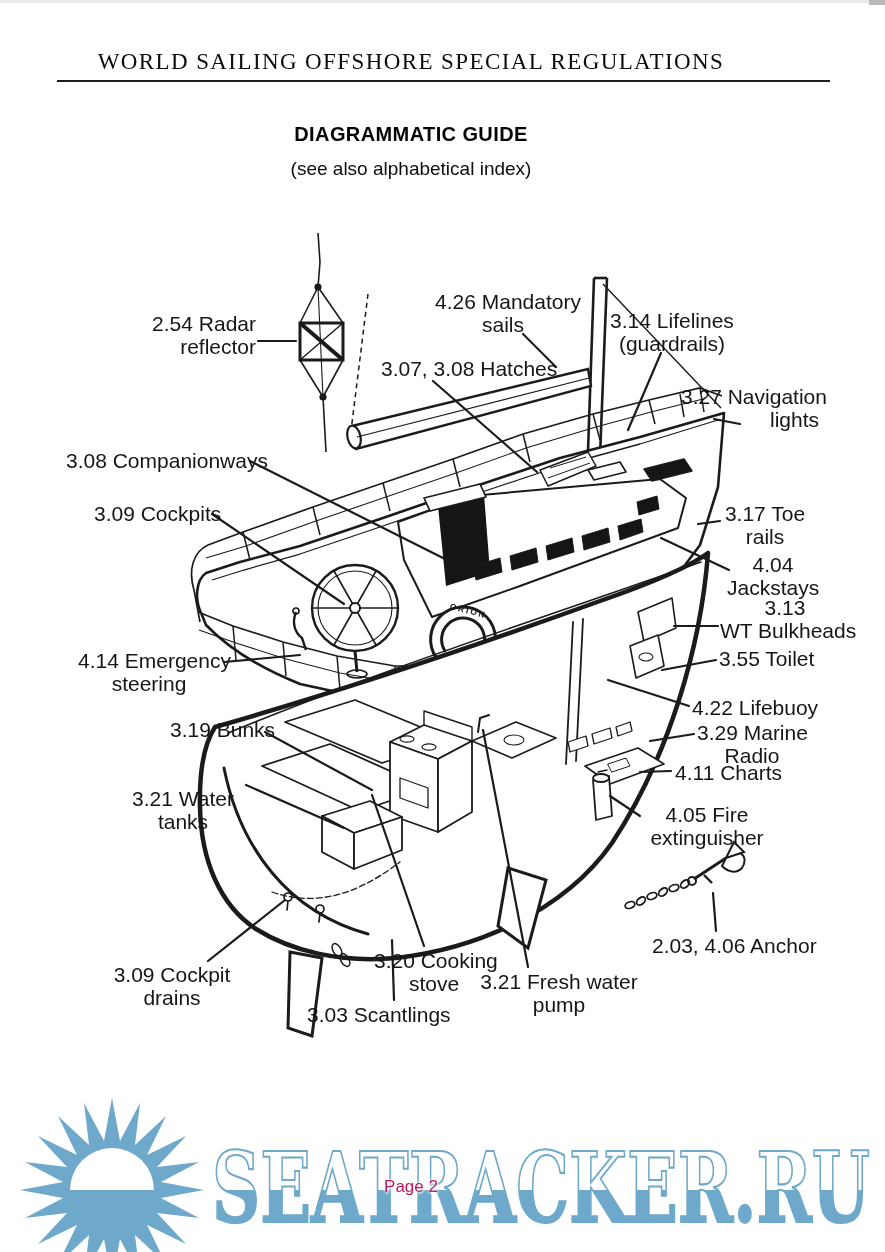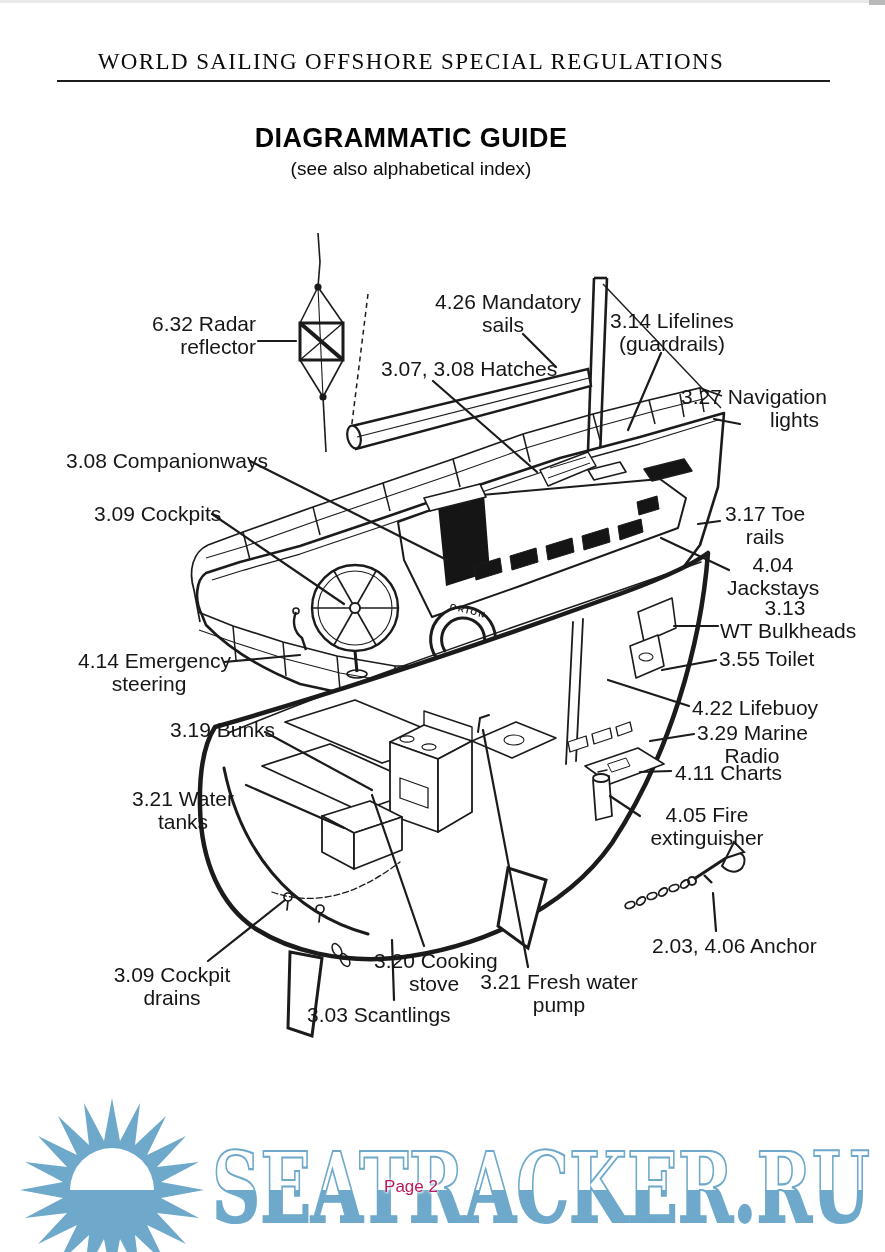--- a/index.html
+++ b/index.html
@@ -4,21 +4,21 @@
 <style>
   html,body{margin:0;padding:0;background:#fff;}
   .page{position:relative;width:885px;height:1252px;background:#fff;overflow:hidden;
         font-family:"Liberation Sans",sans-serif;color:#111;padding-left:8px;}
   .scan-edge{position:absolute;top:0;left:0;width:885px;height:3px;background:#e9e9e9;}
   .scan-corner{position:absolute;top:0;left:869px;width:16px;height:5px;background:#b9b9b9;}
   .header{position:absolute;top:49px;left:0;width:822px;text-align:center;
           font-family:"Liberation Serif",serif;font-size:23px;letter-spacing:1.4px;color:#0c0c0c;}
   .rule{position:absolute;top:80px;left:57px;width:773px;height:2px;background:#1d1d1d;}
   .title{position:absolute;top:123px;left:0;width:822px;text-align:center;
-         font-weight:bold;font-size:27px;letter-spacing:.4px;color:#050505;}
+         font-weight:bold;font-size:20px;letter-spacing:.4px;color:#050505;}
   .subtitle{position:absolute;top:158px;left:0;width:822px;text-align:center;font-size:19px;color:#0c0c0c;}
   svg.art{position:absolute;left:0;top:0;width:885px;height:1252px;}
   .lbl{position:absolute;font-weight:normal;font-size:21px;line-height:1.08;
        white-space:nowrap;color:#161616;}
   .lbl span{display:block;}
   .ta-r{text-align:right;} .ta-c{text-align:center;}
   .pageno{position:absolute;top:1160px;left:0;width:822px;text-align:center;font-size:17px;color:#be185d;
           text-shadow:0 0 3px #fff,0 0 5px #fff,1px 1px 2px #fff;z-index:5;margin-top:17px;}
 </style>
 </head>
@@ -282,21 +282,21 @@
       <line x1="224" y1="662" x2="300" y2="655"></line>
       <line x1="208" y1="961" x2="285" y2="900"></line>
       <line x1="394" y1="1000" x2="392" y2="940"></line>
       <line x1="424" y1="946" x2="372" y2="795"></line>
       <line x1="528" y1="967" x2="483" y2="730"></line>
       <line x1="716" y1="931" x2="713" y2="893"></line>
     </g>
   </svg>
 
   <div class="lbl ta-r" style="left:120px;top:313px;width:136px">
-    <span>6.32 Radar</span>
+    <span>2.54 Radar</span>
     <span>reflector</span>
   </div>
   <div class="lbl ta-c" style="left:435px;top:291px;width:136px">
     <span>4.26 Mandatory</span>
     <span>sails</span>
   </div>
   <div class="lbl ta-c" style="left:600px;top:310px;width:144px">
     <span>3.14 Lifelines</span>
     <span>(guardrails)</span>
   </div>

